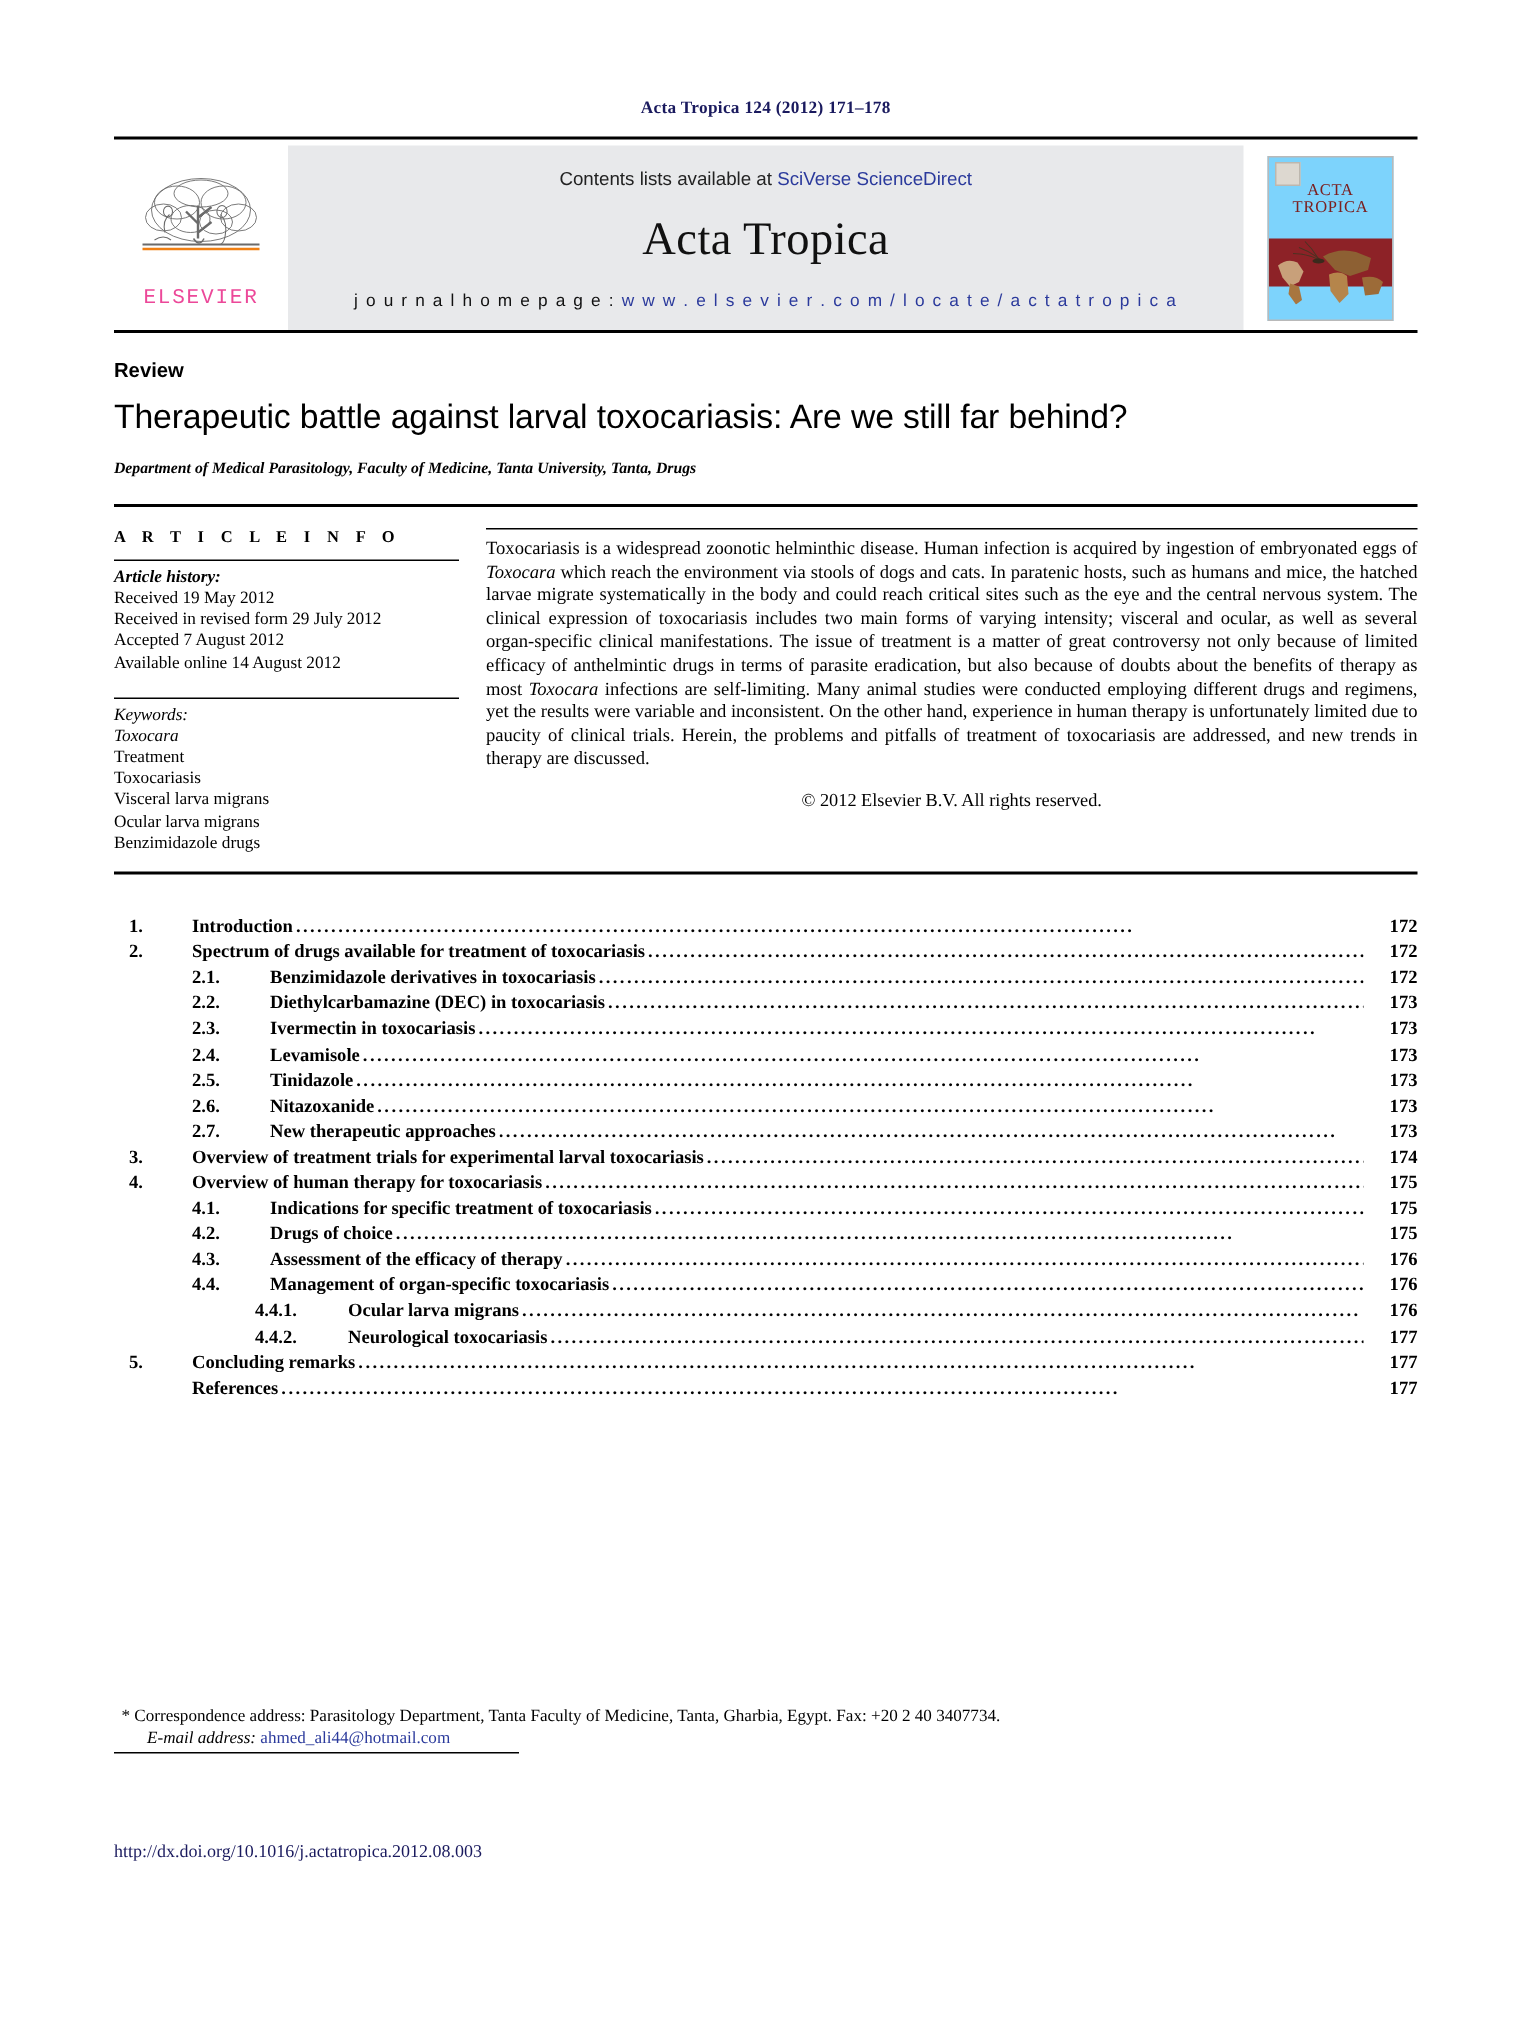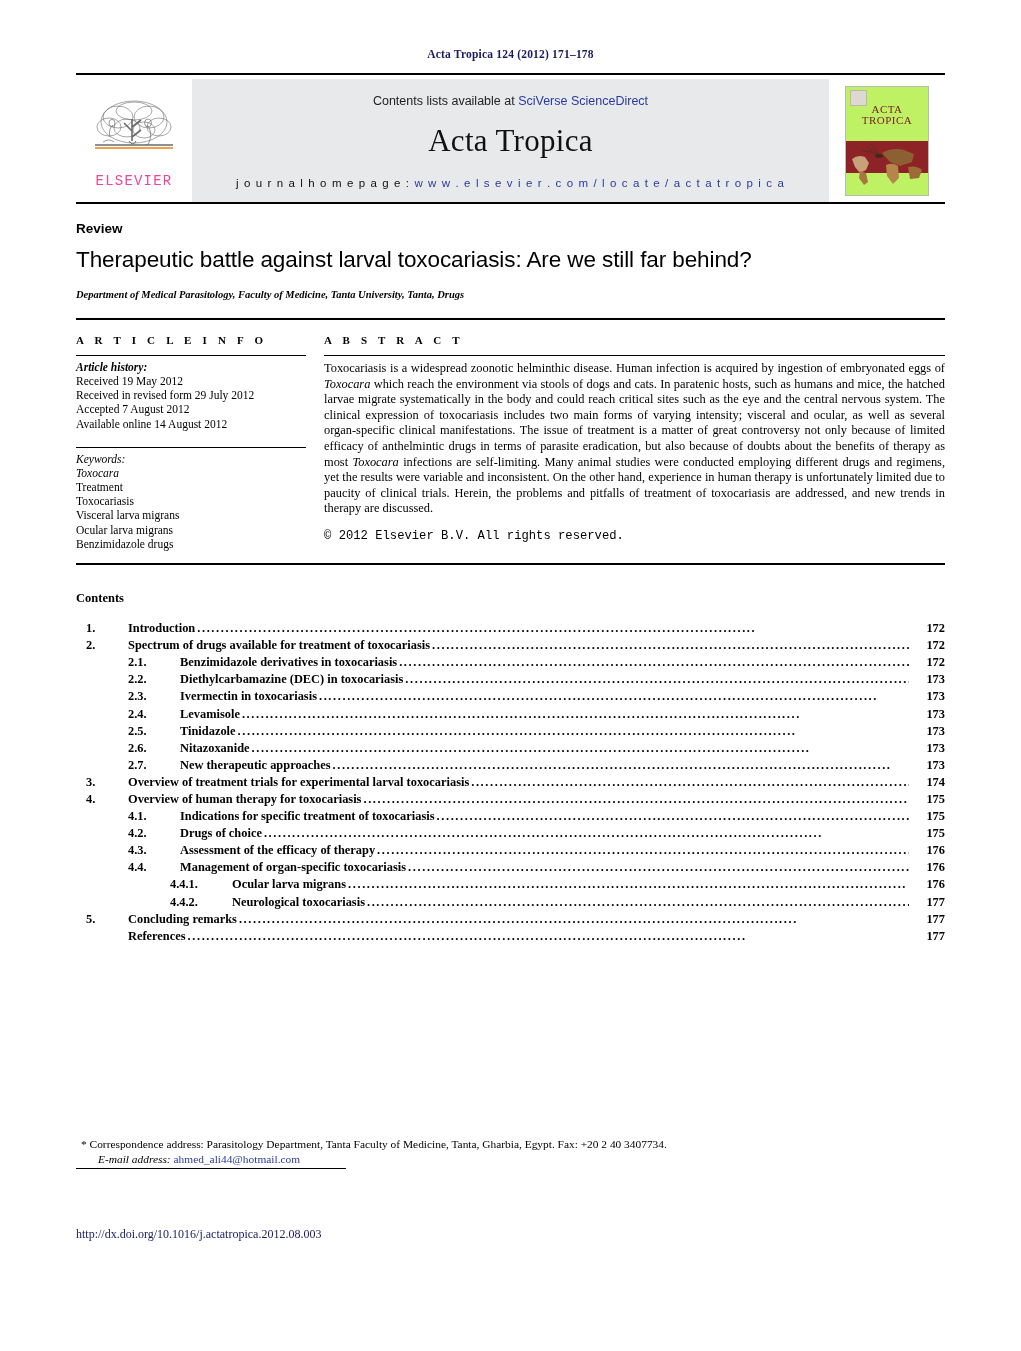--- a/index.html
+++ b/index.html
@@ -21,21 +21,21 @@
     position: relative;
     box-sizing: border-box;
   }
 
   
   .running-head {
     text-align: center;
     font-size: 11.5px;
     font-weight: bold;
     color: #1a1a5e;
-    padding-top: 48px;
+    padding-top: 66px;
     letter-spacing: 0.2px;
   }
 
   
   .masthead-wrap {
     margin: 13px 76px 0 76px;
     border-top: 2.5px solid #000;
     padding-top: 0;
     position: relative;
   }
@@ -99,21 +99,21 @@
     width: 116px;
     flex: 0 0 116px;
     display: flex;
     align-items: center;
     justify-content: center;
   }
   .cover-thumb {
     width: 82px;
     height: 108px;
     border: 1px solid #b9b9b9;
-    background: #bef264;
+    background: #7dd3fc;
     position: relative;
     overflow: hidden;
   }
   .cover-title {
     position: absolute;
     top: 17px;
     left: 0;
     right: 0;
     text-align: center;
     color: #7b2020;
@@ -237,24 +237,23 @@
     font-style: italic;
   }
   .abstract-text {
     font-size: 12.4px;
     line-height: 15.6px;
     text-align: justify;
     margin-top: 1px;
   }
   .abstract-text .ital { font-style: italic; }
   .copyright {
-    text-align: left;
+    text-align: center;
     font-size: 12.2px;
     margin-top: 10px;
-    font-family: Liberation Mono, monospace;
   }
   .abstract-bottom-rule {
     margin: 0 76px;
     border-top: 2.5px solid #000;
     margin-top: 12px;
   }
 
   
   .contents-block {
     margin: 26px 76px 0 76px;
@@ -432,32 +431,30 @@
         <div class="kw-line ital">Toxocara</div>
         <div class="kw-line">Treatment</div>
         <div class="kw-line">Toxocariasis</div>
         <div class="kw-line">Visceral larva migrans</div>
         <div class="kw-line">Ocular larva migrans</div>
         <div class="kw-line">Benzimidazole drugs</div>
       </div>
     </div>
 
     <div class="col-abstract">
-      <div class="sec-label">A B S T R A C T</div>
       <div class="rule-thin"></div>
       <p class="abstract-text"><span>Toxocariasis is a widespread zoonotic helminthic disease. Human infection is acquired by ingestion of embryonated eggs of </span><span class="ital">Toxocara</span><span> which reach the environment via stools of dogs and cats. In paratenic hosts, such as humans and mice, the hatched larvae migrate systematically in the body and could reach critical sites such as the eye and the central nervous system. The clinical expression of toxocariasis includes two main forms of varying intensity; visceral and ocular, as well as several organ-specific clinical manifestations. The issue of treatment is a matter of great controversy not only because of limited efficacy of anthelmintic drugs in terms of parasite eradication, but also because of doubts about the benefits of therapy as most </span><span class="ital">Toxocara</span><span> infections are self-limiting. Many animal studies were conducted employing different drugs and regimens, yet the results were variable and inconsistent. On the other hand, experience in human therapy is unfortunately limited due to paucity of clinical trials. Herein, the problems and pitfalls of treatment of toxocariasis are addressed, and new trends in therapy are discussed.</span></p>
       <div class="copyright">© 2012 Elsevier B.V. All rights reserved.</div>
     </div>
 
   </div>
 
   <div class="abstract-bottom-rule"></div>
 
   <div class="contents-block">
-    <div class="contents-heading">Contents</div>
     <div id="toc-rows">
         <div class="toc-row toc-l1">
           <span class="toc-num">1.</span>
           <span class="toc-label">Introduction</span>
           <span class="toc-dots">.......................................................................................................................</span>
           <span class="toc-page">172</span>
         </div>
         <div class="toc-row toc-l1">
           <span class="toc-num">2.</span>
           <span class="toc-label">Spectrum of drugs available for treatment of toxocariasis</span>

